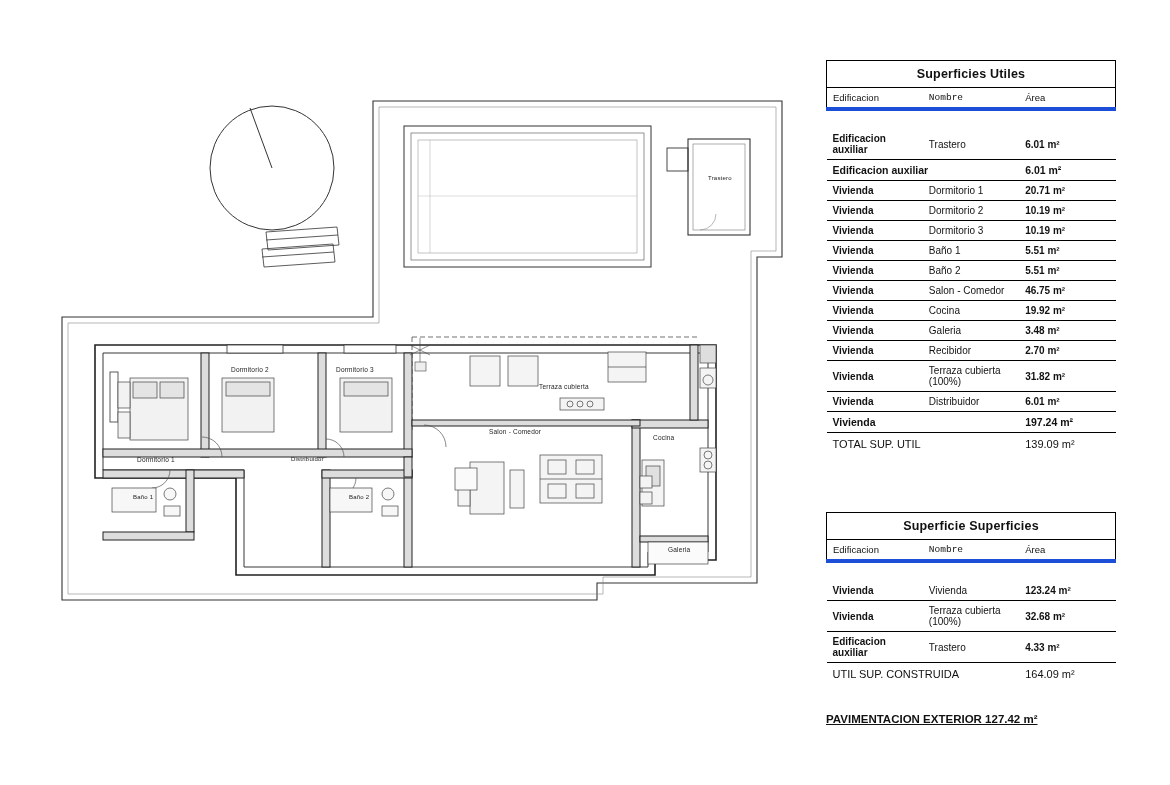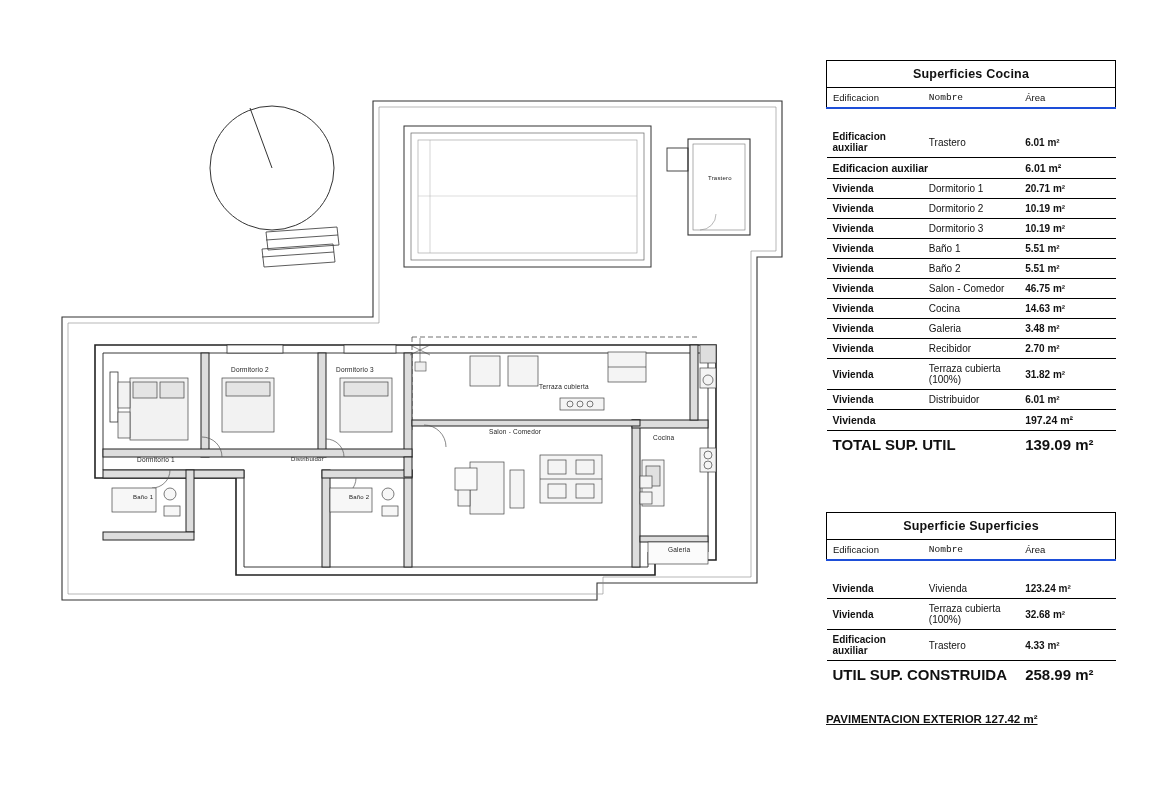--- a/index.html
+++ b/index.html
@@ -50,21 +50,21 @@
     font-weight: bold;
     font-size: 12.5px;
     border: 1px solid #000;
     border-bottom: 1px solid #000;
     padding: 6px 0;
     letter-spacing: .2px;
   }
   .hdr td {
     font-weight: bold;
     font-size: 9.5px;
-    border-bottom: 2px solid #1d4ed8;
+    border-bottom: 4px solid #1d4ed8;
     border-left: 1px solid #000;
     border-right: 1px solid #000;
   }
   .hdr td.c1 { border-right: none; }
   .hdr td.c2 { border-left: none; border-right: none; font-family: Liberation Mono, monospace; }
   .hdr td.c3 { border-left: none; }
 
   .spacer td { height: 10px; border: none; padding: 0; }
 
   .row td {
@@ -73,23 +73,23 @@
   }
   .row td.c1 { font-weight: bold; width: 72px; }
   .row td.c2 { width: 150px; }
   .row td.c3 { font-weight: bold; width: 68px; }
   .row.subtotal td {
     font-weight: bold;
     border-bottom: 1px solid #000;
     font-size: 10.5px;
   }
   .row.total td {
-    font-weight: bold;
+    font-weight: normal;
     border-bottom: none;
-    font-size: 15px;
+    font-size: 11px;
     padding-top: 5px;
     margin-top: 22px;
   }
 
   .pav {
     position: absolute;
     left: 826px;
     top: 713px;
     font-weight: bold;
     font-size: 11.5px;
@@ -272,21 +272,21 @@
   <div class="plabel" style="left:133px; top:494px;">Baño 1</div>
   <div class="plabel" style="left:349px; top:494px;">Baño 2</div>
   <div class="plabel" style="left:291px; top:456px;">Distribuidor</div>
   <div class="plabel big" style="left:489px; top:428px;">Salon - Comedor</div>
   <div class="plabel big" style="left:653px; top:434px;">Cocina</div>
   <div class="plabel big" style="left:668px; top:546px;">Galeria</div>
   <div class="plabel big" style="left:539px; top:383px;">Terraza cubierta</div>
 </div>
 
 <div class="table-block" id="tbl-utiles">
-  <div class="tbl-title">Superficies Cocina</div>
+  <div class="tbl-title">Superficies Utiles</div>
   <table class="sup">
     <tbody>
       <tr class="hdr">
         <td class="c1">Edificacion</td>
         <td class="c2">Nombre</td>
         <td class="c3">Área</td>
       </tr>
       <tr class="spacer">
           <td colspan="3"></td>
         </tr>
@@ -327,21 +327,21 @@
         <td class="c3">5.51 m²</td>
       </tr>
       <tr class="row">
         <td class="c1">Vivienda</td>
         <td class="c2">Salon - Comedor</td>
         <td class="c3">46.75 m²</td>
       </tr>
       <tr class="row">
         <td class="c1">Vivienda</td>
         <td class="c2">Cocina</td>
-        <td class="c3">14.63 m²</td>
+        <td class="c3">19.92 m²</td>
       </tr>
       <tr class="row">
         <td class="c1">Vivienda</td>
         <td class="c2">Galeria</td>
         <td class="c3">3.48 m²</td>
       </tr>
       <tr class="row">
         <td class="c1">Vivienda</td>
         <td class="c2">Recibidor</td>
         <td class="c3">2.70 m²</td>
@@ -391,19 +391,19 @@
         <td class="c2">Terraza cubierta (100%)</td>
         <td class="c3">32.68 m²</td>
       </tr>
       <tr class="row">
         <td class="c1">Edificacion auxiliar</td>
         <td class="c2">Trastero</td>
         <td class="c3">4.33 m²</td>
       </tr>
       <tr class="row total">
         <td class="c1" colspan="2">UTIL SUP. CONSTRUIDA</td>
-        <td class="c3">258.99 m²</td>
+        <td class="c3">164.09 m²</td>
       </tr>
     </tbody>
   </table>
 </div>
 
 <div class="pav">PAVIMENTACION EXTERIOR 127.42 m²</div>
 
 </body></html>

